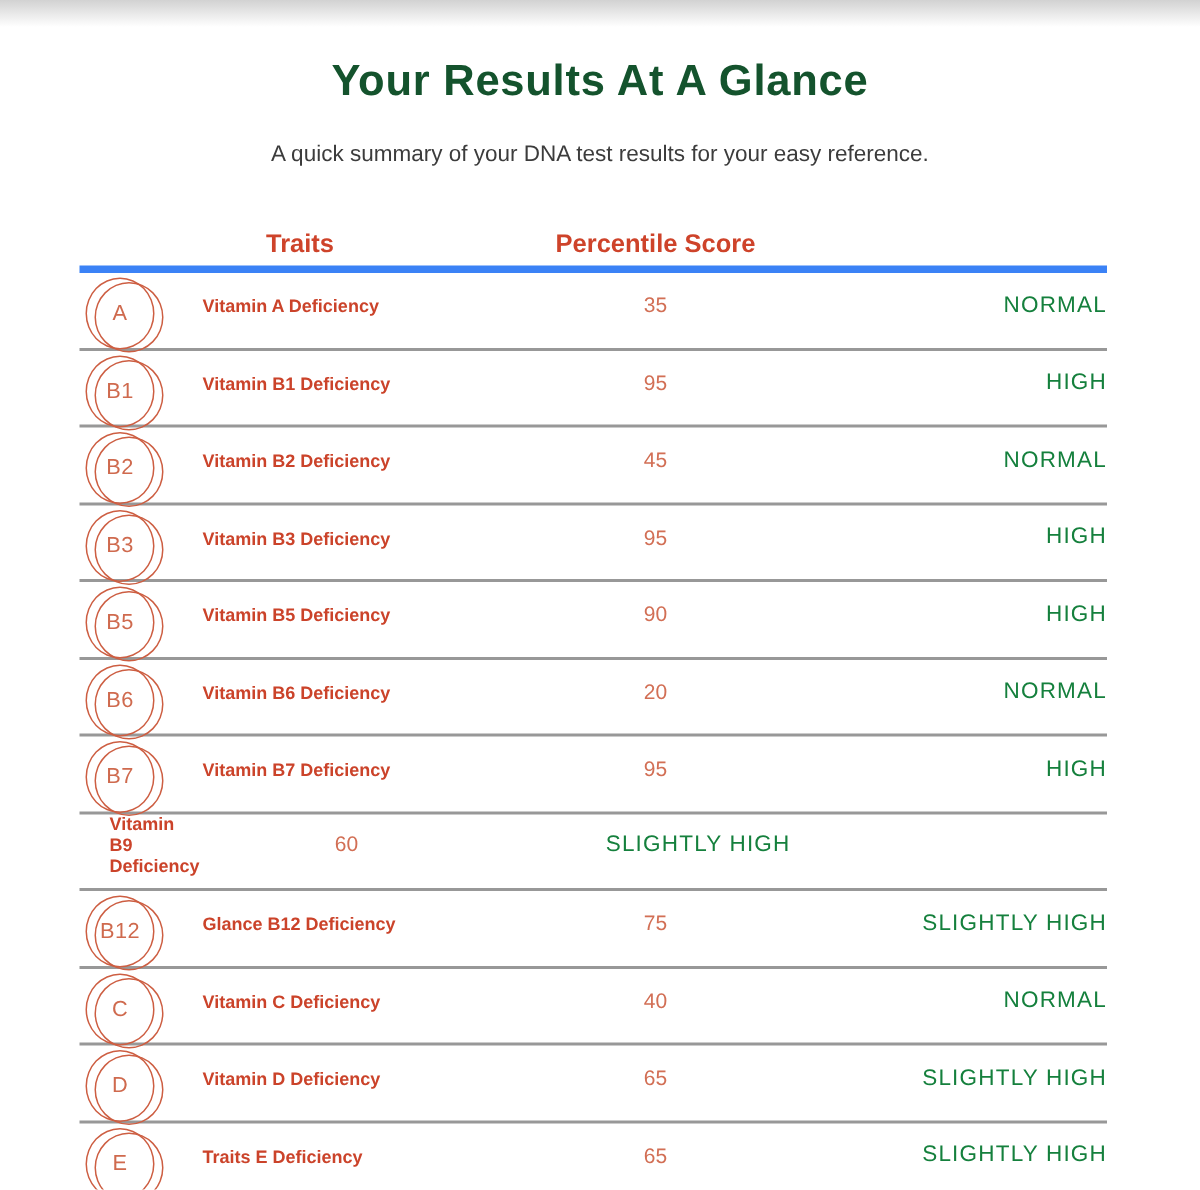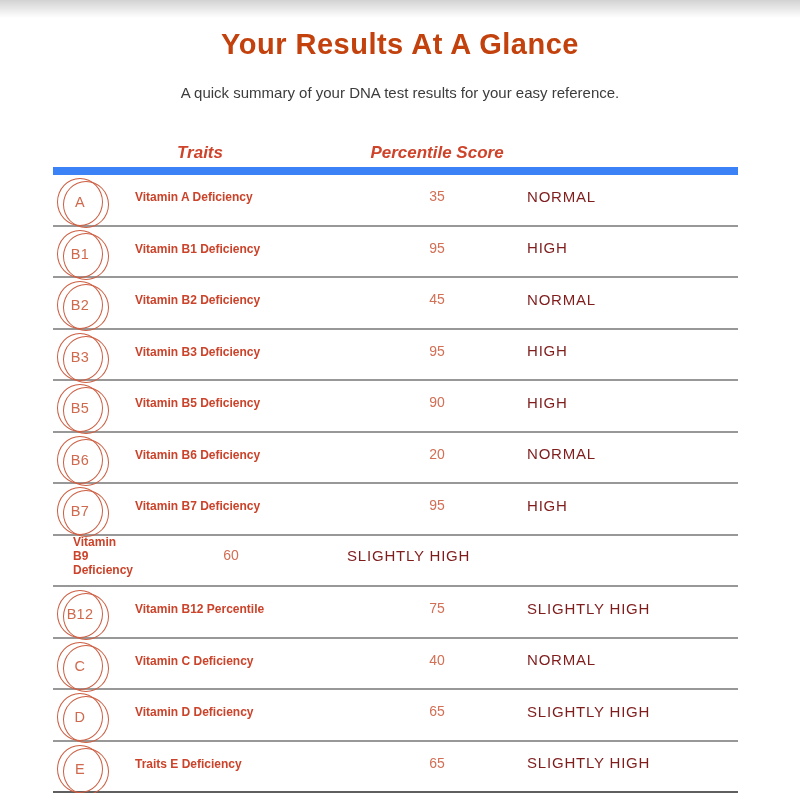--- a/index.html
+++ b/index.html
@@ -7,47 +7,46 @@
     width: 800px; height: 793px;
     background: #ffffff;
     font-family: "Liberation Sans", sans-serif;
     overflow: hidden;
   }
   .top-fade {
     height: 18px;
     background: linear-gradient(to bottom, #d2d2d2 0%, #ffffff 100%);
   }
   .title {
-    margin: 9px 0 0 0;
+    margin: 19px 0 0 0;
     text-align: center;
     font-size: 29px;
     line-height: 34px;
     font-weight: bold;
     letter-spacing: 0.5px;
-    color: #c2410c;
+    color: #14532d;
   }
   .subtitle {
     margin: 23px 0 0 0;
     text-align: center;
     font-size: 15px;
     color: #3c3c3c;
   }
   .table {
     position: relative;
     margin: 32px 0 0 53px;
     width: 685px;
   }
   .thead {
     display: grid;
     grid-template-columns: 294px 180px 1fr;
     height: 30px;
     padding-bottom: 4px;
     align-items: end;
-    border-bottom: 8px solid #3b82f6;
-    font-style: italic;
+    border-bottom: 5px solid #3b82f6;
   }
   .th {
     text-align: center;
     font-size: 17px;
     font-weight: bold;
     color: #ce432a;
   }
   .row {
     display: grid;
     grid-template-columns: 62px 232px 180px 1fr;
@@ -95,24 +94,24 @@
     top: -4px;
   }
   .score {
     text-align: center;
     font-size: 14px;
     color: #d26f55;
     position: relative;
     top: -5px;
   }
   .assessment {
-    text-align: left;
+    text-align: right;
     font-size: 15px;
     letter-spacing: 0.8px;
-    color: #7f1d1d;
+    color: #15803d;
     position: relative;
     top: -5px;
   }
 </style>
 </head>
 <body>
 
 <div class="page">
   <div class="top-fade"></div>
 
@@ -224,21 +223,21 @@
     </div>
 
     <div class="row">
       <div class="cell icon-cell">
         <div class="badge">
           <span class="ring ring1"></span>
           <span class="ring ring2"></span>
           <span class="badge-label">B12</span>
         </div>
       </div>
-      <div class="cell trait">Vitamin B12 Percentile</div>
+      <div class="cell trait">Glance B12 Deficiency</div>
       <div class="cell score">75</div>
       <div class="cell assessment">SLIGHTLY HIGH</div>
     </div>
 
     <div class="row">
       <div class="cell icon-cell">
         <div class="badge">
           <span class="ring ring1"></span>
           <span class="ring ring2"></span>
           <span class="badge-label">C</span>

